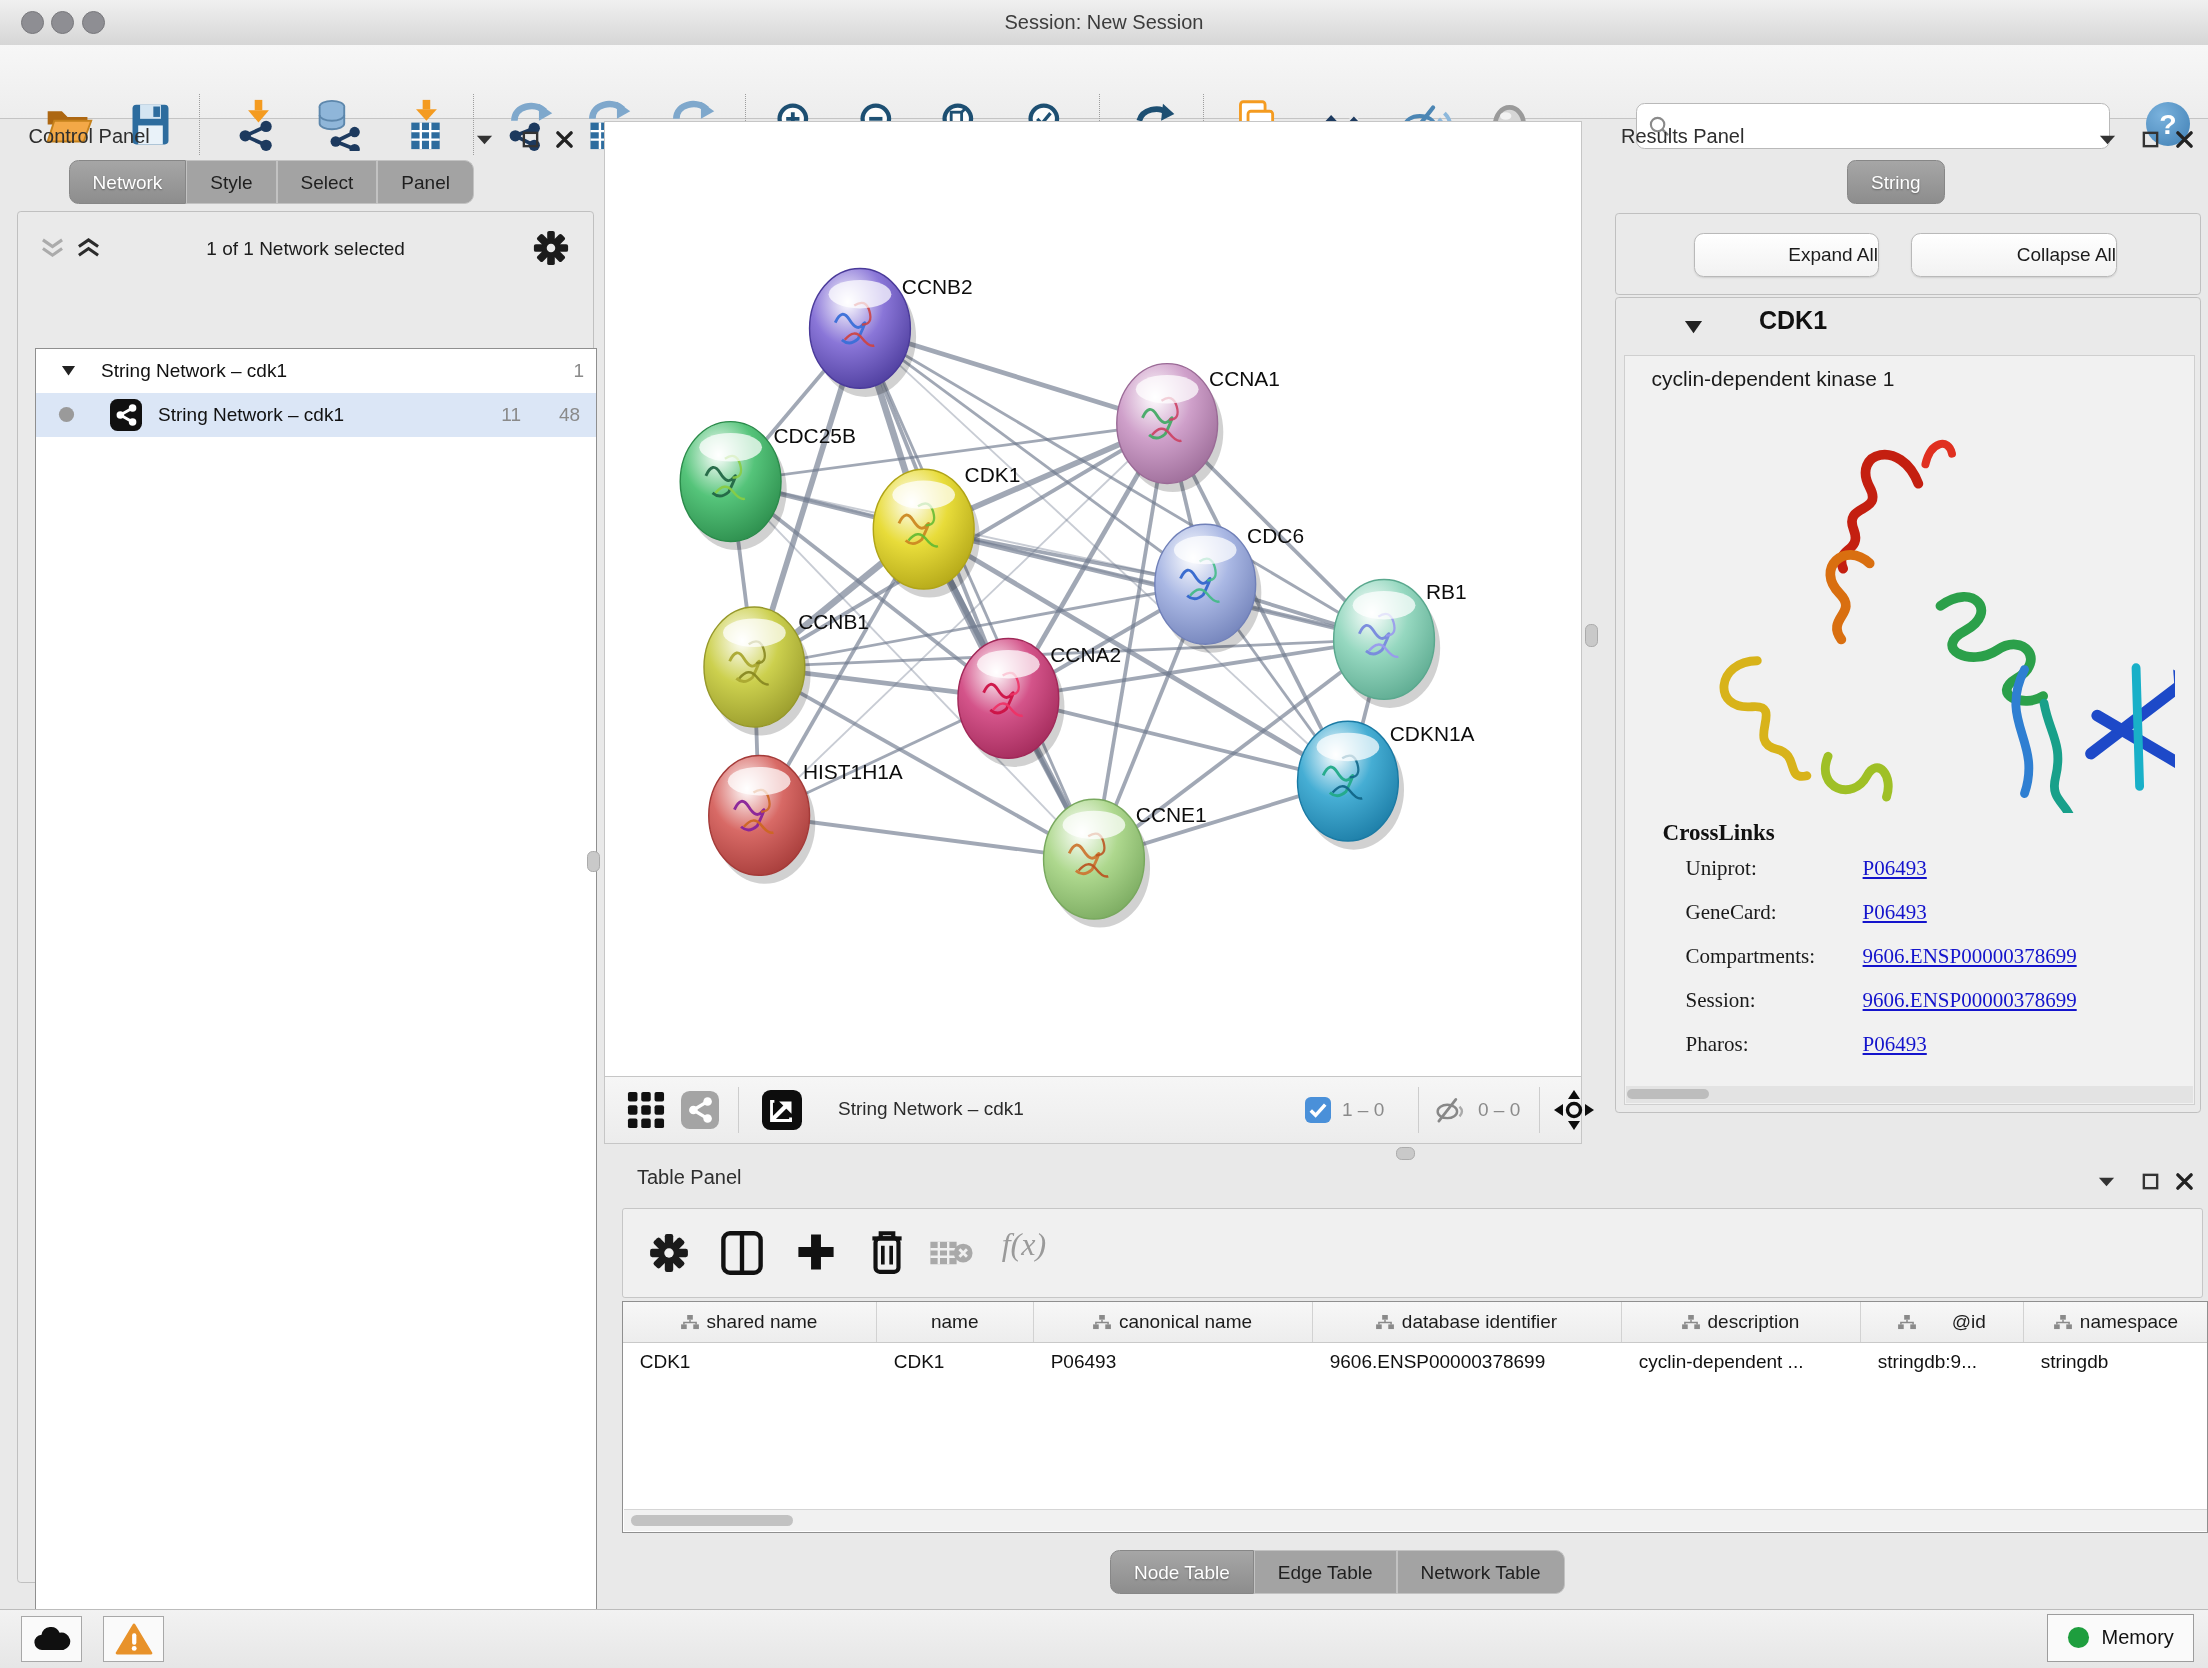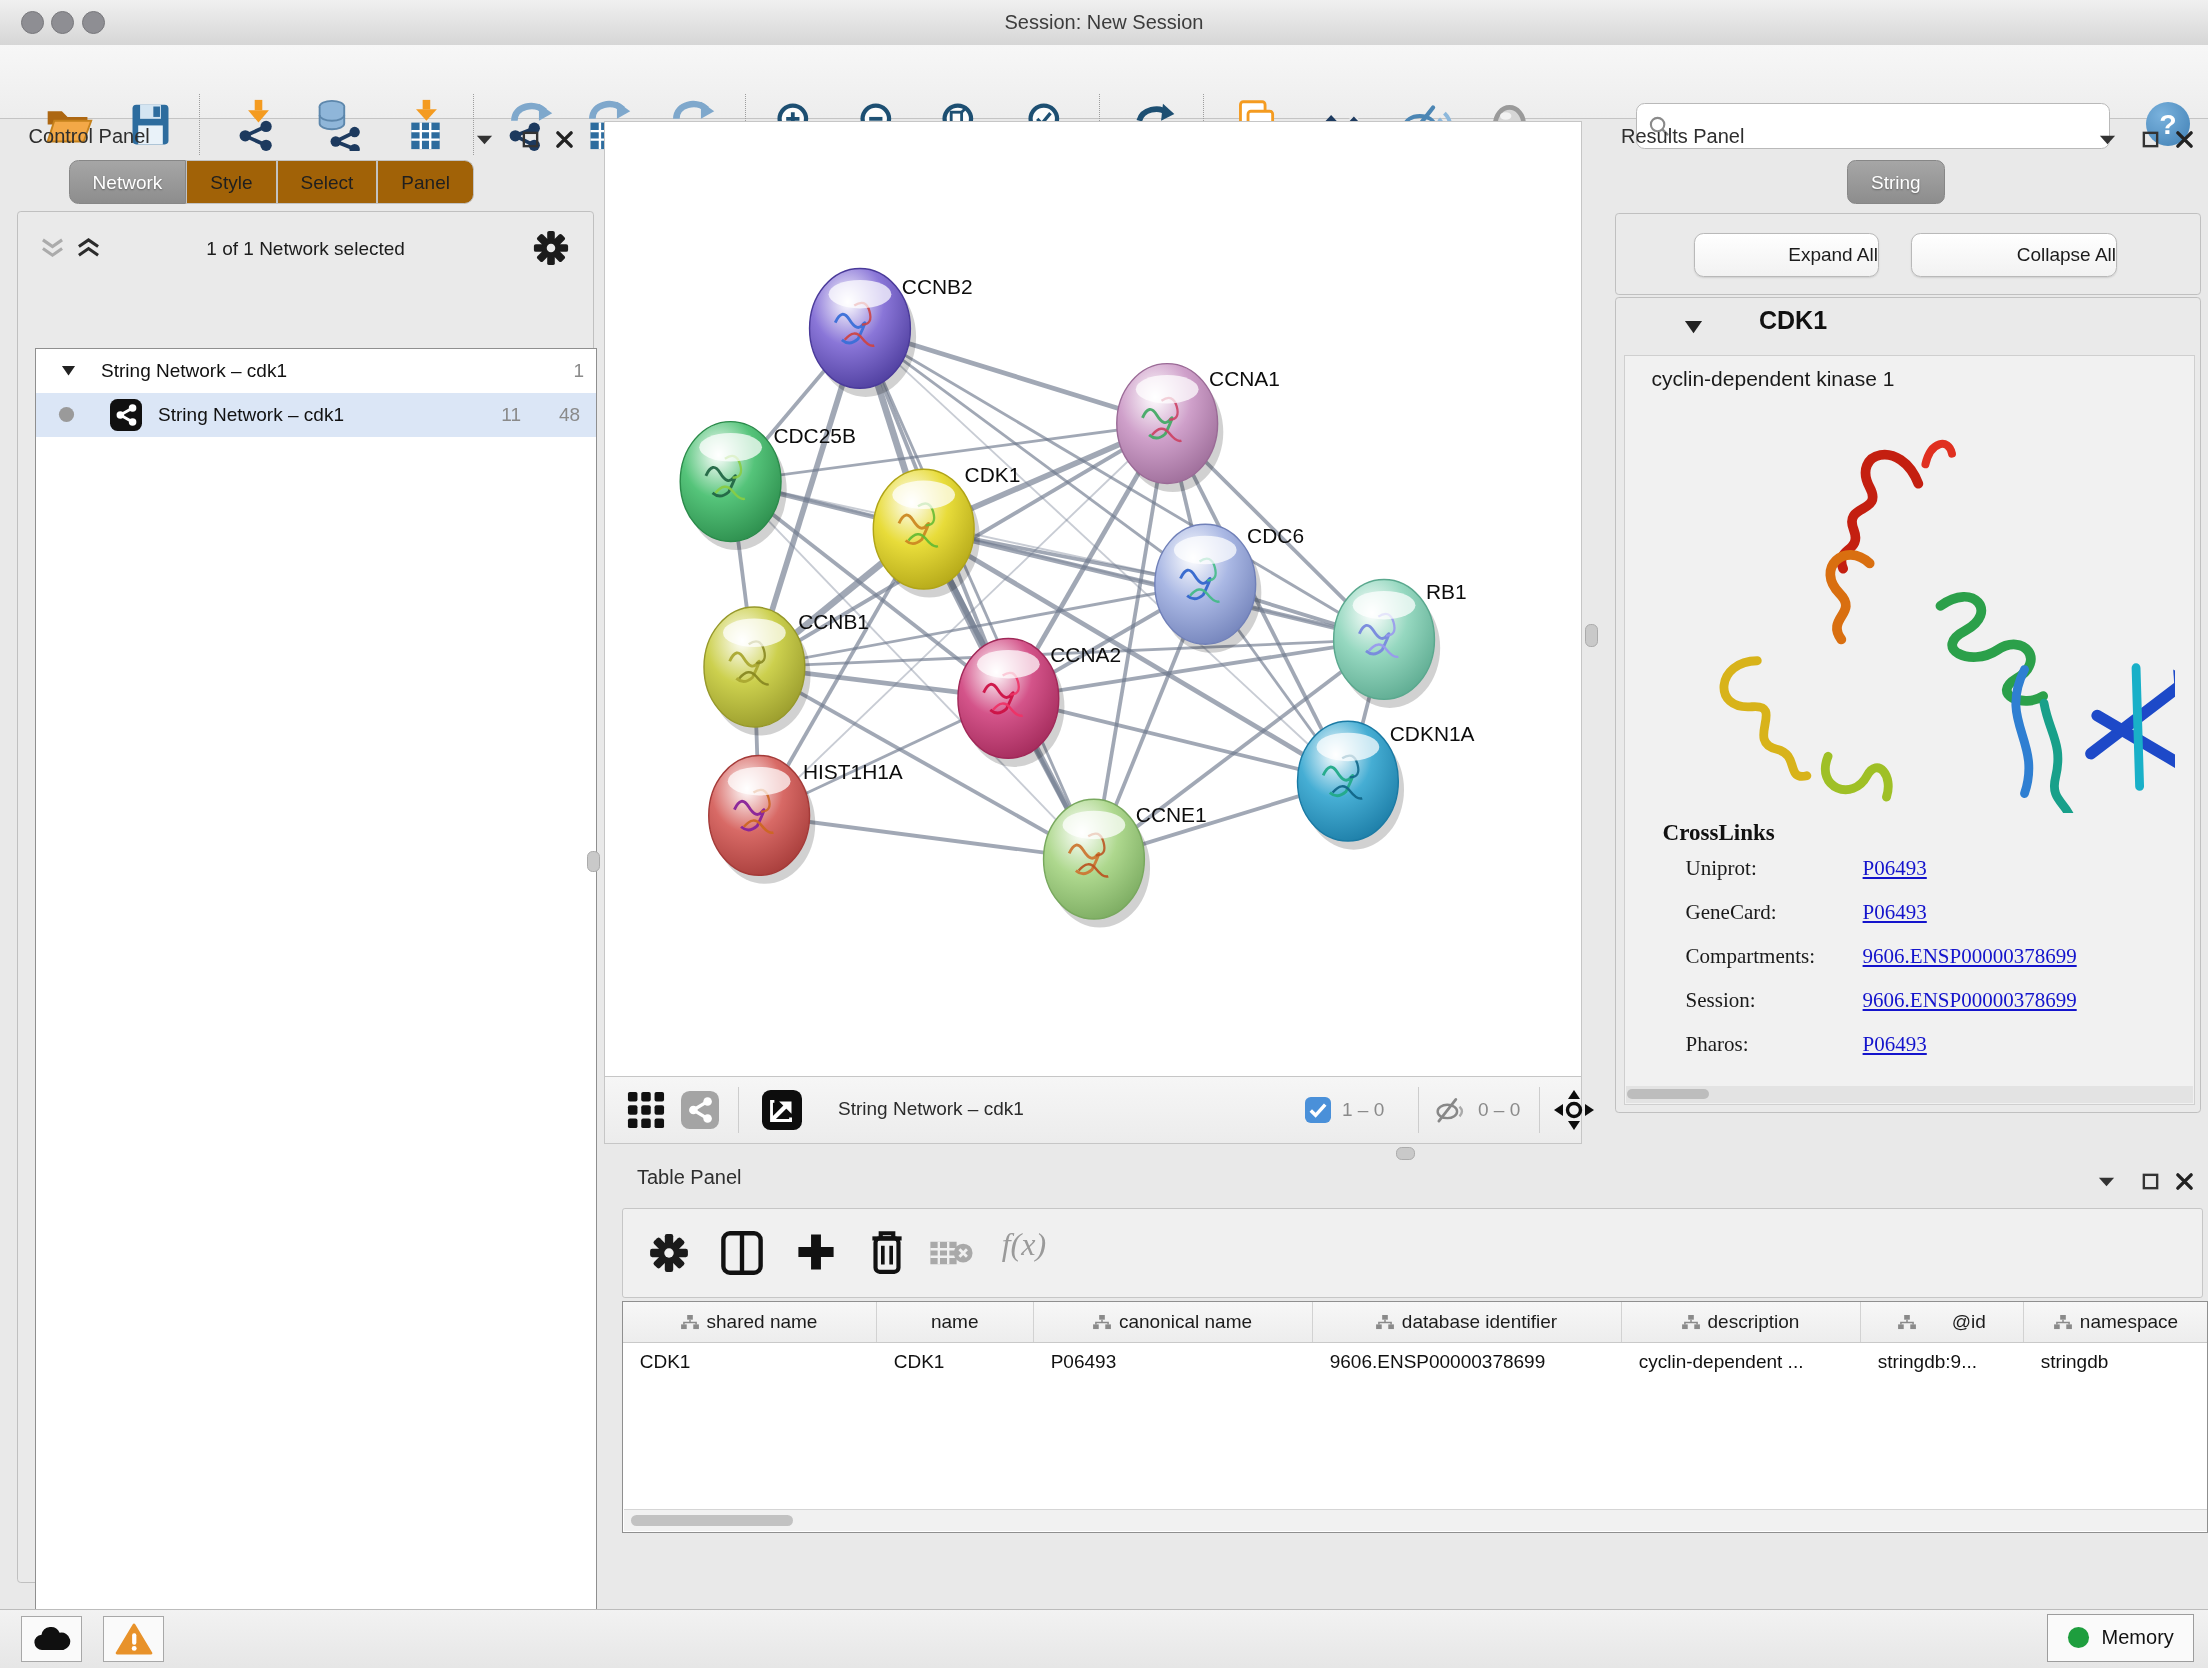--- a/index.html
+++ b/index.html
@@ -13,21 +13,21 @@
   #toolbar{left:0;top:45px;width:2208px;height:73px;background:linear-gradient(#f7f7f7,#ededed);border-bottom:1px solid #c4c4c4;}
   .tb-ic{top:53px;width:53px;height:53px;}
   .tb-sep{top:49px;width:0;height:61px;border-left:1.9px dotted #9d9d9d;}
   #search-wrap{left:1636px;top:58px;width:472px;height:44px;background:#fff;border:1px solid #b9b9b9;border-radius:8.6px;}
   #search-input{position:absolute;left:42px;top:1.9px;width:418px;height:36px;border:none;outline:none;font-size:19px;background:transparent;}
   #help-btn{left:2146px;top:57px;width:44px;height:44px;border-radius:50%;background:radial-gradient(circle at 35% 30%,#7ab2dd,#3f7fb4);color:#fff;font-size:28.5px;font-weight:bold;text-align:center;line-height:44px;}
   
   .panel-title{font-size:20px;color:#2e2e2e;}
   .win-ic{width:21px;height:19px;}
   .groupbox{background:#eaeaea;border:1px solid #c0c0c0;border-radius:3.8px;}
-  .seg{display:inline-block;border:1px solid #c2c2c2;background:#a16207;padding:0 23px;height:44px;line-height:44px;font-size:19px;color:#1f1f1f;box-sizing:border-box;}
+  .seg{display:inline-block;border:1px solid #c2c2c2;background:#a3a3a3;padding:0 23px;height:44px;line-height:44px;font-size:19px;color:#1f1f1f;box-sizing:border-box;}
   .seg.active{background:linear-gradient(#a6a6a6,#8d8d8d);color:#fff;border-color:#878787;text-shadow:0 1px 1.9px rgba(0,0,0,.35);}
   .seg.first{border-radius:9.5px 0 0 9.5px;}
   .seg.last{border-radius:0 9.5px 9.5px 0;}
   
   #control-panel{left:7.6px;top:119px;width:594px;height:1465px;}
   #cp-box{left:9.5px;top:92px;width:575px;height:1370px;}
   #cp-list{left:17px;top:136px;width:560px;height:1318px;background:#fff;border:1.9px solid #8f8f8f;}
   .tree-row{position:relative;height:44px;font-size:19px;color:#111;}
   .tree-row.selected{background:#dbe6f6;}
   .count{color:#8a8a8a;}
@@ -760,20 +760,21 @@
           <div class="td" style="width: 309px;">9606.ENSP00000378699</div>
           <div class="td" style="width: 239px;">cyclin-dependent ...</div>
           <div class="td" style="width: 163px;">stringdb:9...</div>
           <div class="td" style="width: 186px;">stringdb</div>
         </div>
       <div id="tp-scroll">
           <div id="tp-thumb"></div>
         </div>
     </div>
 
+    <div class="abs" id="tp-tabs"><div class="seg active first">Node Table</div><div class="seg">Edge Table</div><div class="seg last">Network Table</div></div>
   </div>
 
   <div class="abs" id="statusbar">
     <div class="abs sb-btn" style="left:21px">
       <svg width="38" height="27" viewBox="0 0 40 28">
           <path d="M10 26 a8 8 0 0 1 -1 -16 a10 10 0 0 1 19 -2 a7 7 0 0 1 4 18 z" fill="#101010"></path>
         </svg>
     </div>
     <div class="abs sb-btn" style="left:103px">
       <svg width="38" height="32" viewBox="0 0 40 34">

